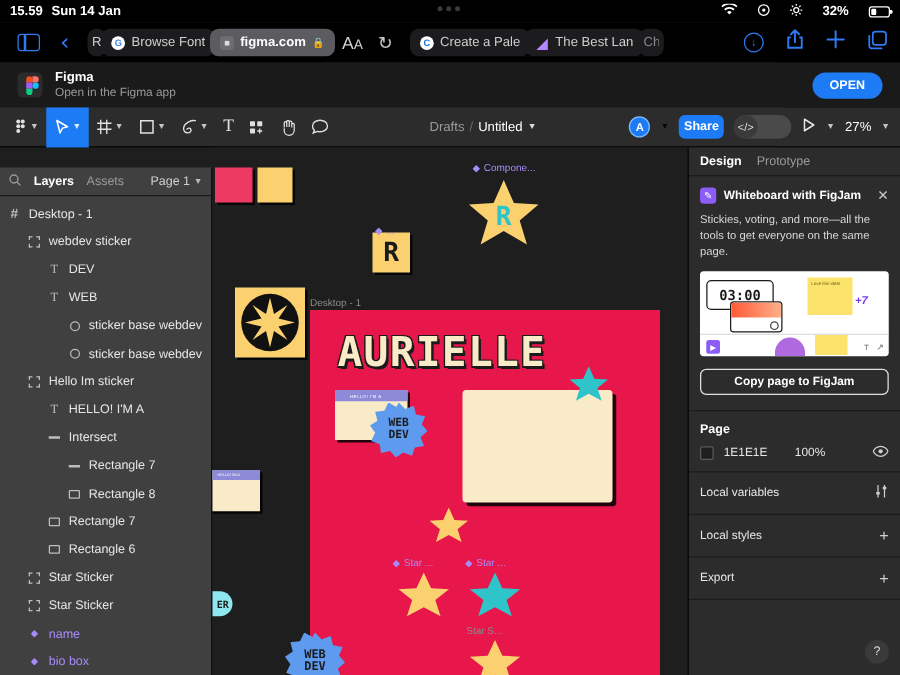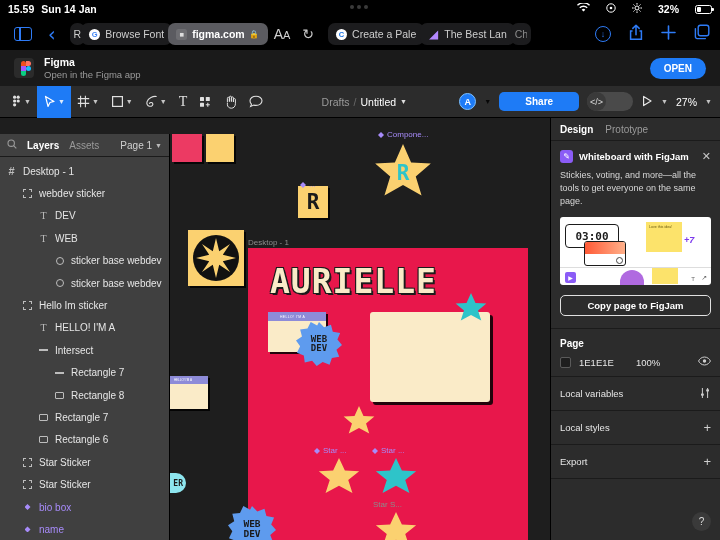--- a/index.html
+++ b/index.html
@@ -95,21 +95,21 @@
   .caret { font-size:7px; opacity:.85; }
   .tb-center { margin-left:auto; display:flex; align-items:center; gap:4px;
                font-size:10.5px; color:#fff; }
   .crumb-muted { color:#9a9a9a; }
   .crumb-sep { color:#6a6a6a; }
   .tb-right { margin-left:auto; display:flex; align-items:center; gap:8px; padding-right:8px; }
   .avatar { width:17px; height:17px; border-radius:50%; background:#1e7bf6; color:#fff;
             font-size:9px; font-weight:bold; display:flex; align-items:center; justify-content:center;
             border:1.5px solid #7cc0ff; }
   .share-btn { background:#1e7bf6; color:#fff; font-size:10px; font-weight:bold;
-               border-radius:5px; padding:4px 26px; cursor:pointer; }
+               border-radius:5px; padding:4px 4px; cursor:pointer; }
   .code-toggle { width:46px; height:19px; border-radius:10px; background:#4a4a4a;
                  display:flex; align-items:center; }
   .code-knob { width:19px; height:19px; border-radius:50%; background:#3a3a3a; color:#ddd;
                display:flex; align-items:center; justify-content:center; font-size:9px; }
   .zoom-lbl { font-size:10.5px; color:#fff; }
 
   
   .left-panel {
     position:absolute; left:0; top:134px; width:170px; height:422px;
     background:#404040; border-right:1px solid #000; overflow:hidden;
@@ -492,27 +492,27 @@
         <div class="layer" style="padding-left: 22px;">
           <span class="ly-ico">
             <span class="dashed-box"></span>
           </span>
           <span>Star Sticker</span>
         </div>
         <div class="layer" style="padding-left: 22px;">
           <span class="ly-ico ly-purple">
             <span class="diamond" style="margin:0;"></span>
           </span>
-          <span class="lbl-purple">bio box</span>
+          <span class="lbl-purple">name</span>
         </div>
         <div class="layer" style="padding-left: 22px;">
           <span class="ly-ico ly-purple">
             <span class="diamond" style="margin:0;"></span>
           </span>
-          <span class="lbl-purple">name</span>
+          <span class="lbl-purple">bio box</span>
         </div>
       </div>
   </div>
 
   <div class="canvas">
 
     <div style="position:absolute;left:2px;top:16px;width:30px;height:28px;background:#EC3A63;box-shadow:2px 2px 0 rgba(0,0,0,.8);"></div>
     <div style="position:absolute;left:36px;top:16px;width:28px;height:28px;background:#FBD170;box-shadow:2px 2px 0 rgba(0,0,0,.8);"></div>
 
     <div style="position:absolute;left:18px;top:112px;width:56px;height:56px;background:#FBD170;box-shadow:2px 2px 0 rgba(0,0,0,.8);display:flex;align-items:center;justify-content:center;">

